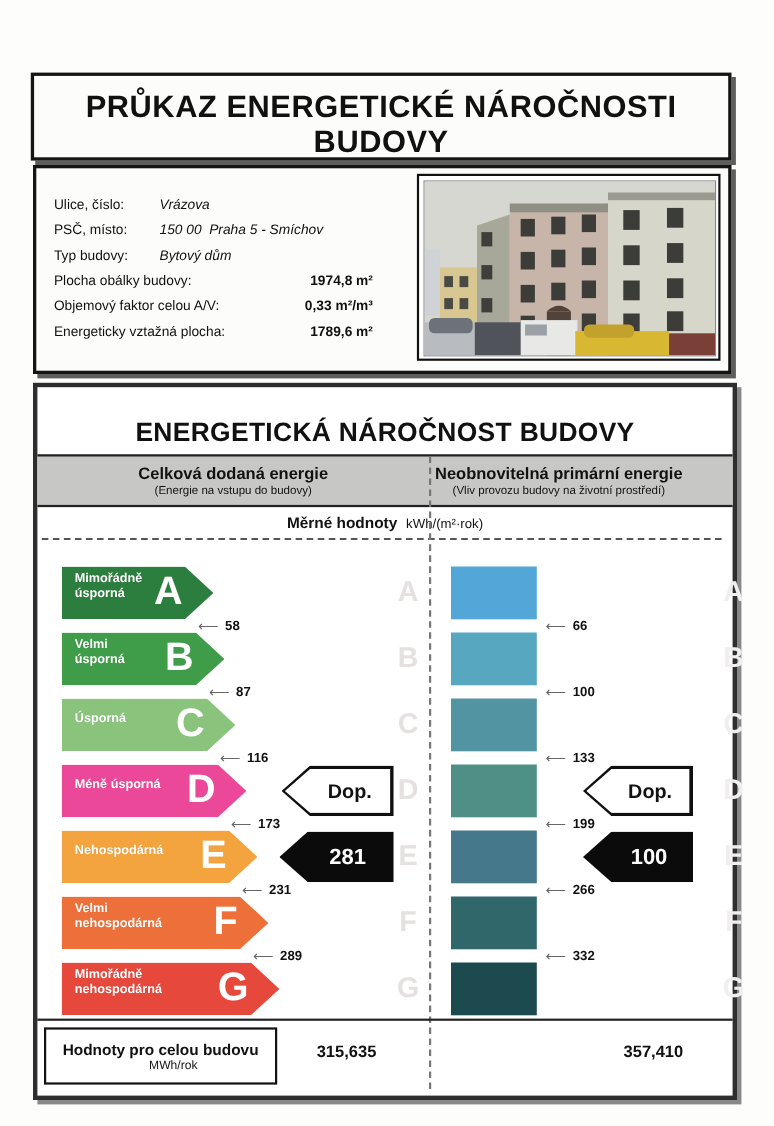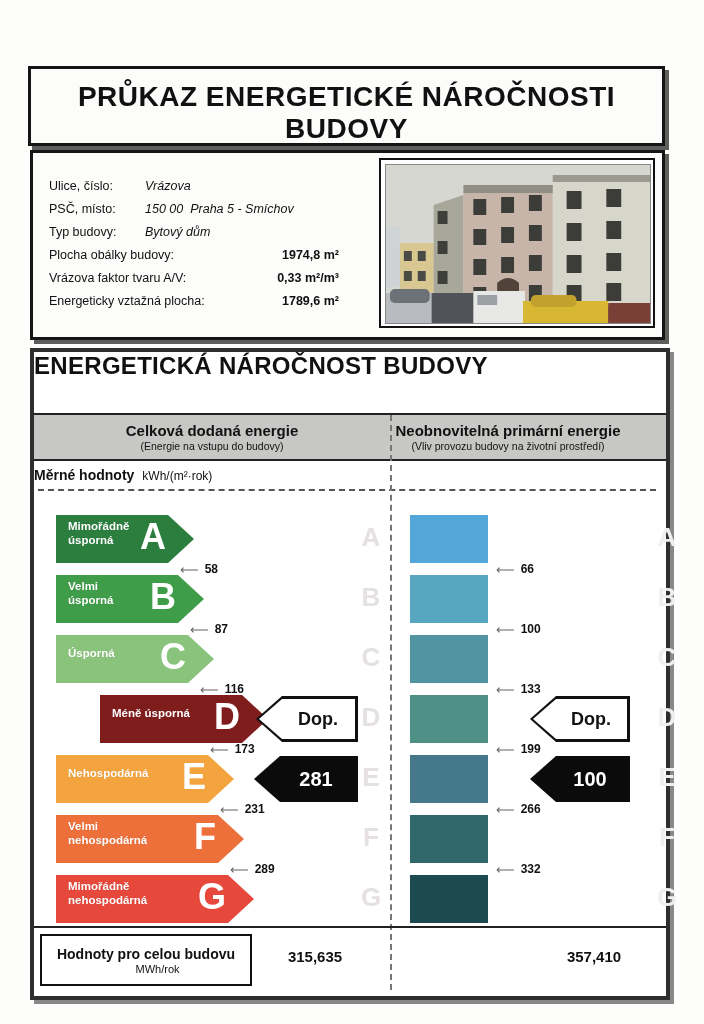--- a/index.html
+++ b/index.html
@@ -25,31 +25,31 @@
   .info-value{position:absolute;left:96px;top:0;white-space:pre;font-style:italic;}
   .metric-value{position:absolute;left:150px;width:140px;top:0;text-align:right;font-weight:bold;white-space:pre;}
 
   #photo-frame{position:absolute;right:7px;top:5px;width:276px;height:170px;
     border:2px solid #111;background:#fff;padding:4px;box-sizing:border-box;}
   #photo-frame svg{display:block;width:100%;height:100%;border:1px solid #888;}
 
   
   #energy-box{left:30px;top:348px;width:632px;height:644px;border:4px solid #2e2e2e;background:#fff;box-shadow:4px 4px 0 rgba(40,40,40,.55);}
   #energy-inner{position:absolute;inset:0;}
-  #energy-title{position:absolute;top:0;left:0;width:100%;text-align:left;font-size:24px;font-weight:bold;letter-spacing:.3px;}
+  #energy-title{position:absolute;top:28px;left:0;width:100%;text-align:center;font-size:24px;font-weight:bold;letter-spacing:.3px;}
 
   #col-band{position:absolute;top:61px;left:0;width:100%;height:48px;background:#c7c7c5;
     border-top:2px solid #222;border-bottom:2px solid #222;box-sizing:border-box;}
   .col-head{position:absolute;top:0;height:100%;text-align:center;display:flex;flex-direction:column;justify-content:center;}
   #col-head-left{left:0;width:356px;}
   #col-head-right{left:336px;width:276px;}
   .col-head .ct{font-size:15px;font-weight:bold;}
   .col-head .cs{font-size:10.5px;margin-top:1px;}
 
-  #units-row{position:absolute;top:109px;left:0;width:100%;height:28px;text-align:left;font-size:14px;padding-top:6px;box-sizing:border-box;}
+  #units-row{position:absolute;top:109px;left:0;width:100%;height:28px;text-align:center;font-size:14px;padding-top:6px;box-sizing:border-box;}
   #units-row b{font-weight:bold;}
   #units-row .unit{font-weight:normal;font-size:12px;margin-left:8px;}
 
   #dash-h{position:absolute;top:137px;left:4px;width:618px;border-top:2px dashed #555;}
   #dash-v{position:absolute;top:63px;left:356px;height:575px;border-left:2px dashed #777;}
 
   
   .class-arrow{position:absolute;left:22px;height:48px;color:#fff;
     clip-path:polygon(0 0, calc(100% - 26px) 0, 100% 50%, calc(100% - 26px) 100%, 0 100%);}
   .class-arrow .alabel{position:absolute;left:12px;top:0;bottom:12px;display:flex;align-items:center;
@@ -114,21 +114,21 @@
     </div>
     <div class="info-row">
       <span class="info-label">Typ budovy:</span>
       <span class="info-value">Bytový dům</span>
     </div>
     <div class="info-row">
       <span class="info-label">Plocha obálky budovy:</span>
       <span class="metric-value">1974,8 m²</span>
     </div>
     <div class="info-row">
-      <span class="info-label">Vrázova faktor tvaru A/V:</span>
+      <span class="info-label">Objemový faktor celou A/V:</span>
       <span class="metric-value">0,33 m²/m³</span>
     </div>
     <div class="info-row">
       <span class="info-label">Energeticky vztažná plocha:</span>
       <span class="metric-value">1789,6 m²</span>
     </div>
   </div>
 
   <div id="photo-frame">
     <svg viewBox="0 0 266 158" preserveAspectRatio="none">
@@ -211,21 +211,21 @@
   </div>
   <div class="class-arrow" style="top: 223px; width: 148px; background: rgb(63, 157, 73);">
     <span class="alabel">Velmi
 úsporná</span>
     <span class="aletter">B</span>
   </div>
   <div class="class-arrow" style="top: 283px; width: 158px; background: rgb(138, 196, 124);">
     <span class="alabel">Úsporná</span>
     <span class="aletter">C</span>
   </div>
-  <div class="class-arrow" style="top: 343px; width: 168px; background: #7f1d1d; margin-left: 44px;">
+  <div class="class-arrow" style="top: 343px; width: 168px; background: #ec4899;">
     <span class="alabel">Méně úsporná</span>
     <span class="aletter">D</span>
   </div>
   <div class="class-arrow" style="top: 403px; width: 178px; background: rgb(244, 164, 62);">
     <span class="alabel">Nehospodárná</span>
     <span class="aletter">E</span>
   </div>
   <div class="class-arrow" style="top: 463px; width: 188px; background: rgb(237, 112, 58);">
     <span class="alabel">Velmi
 nehospodárná</span>

